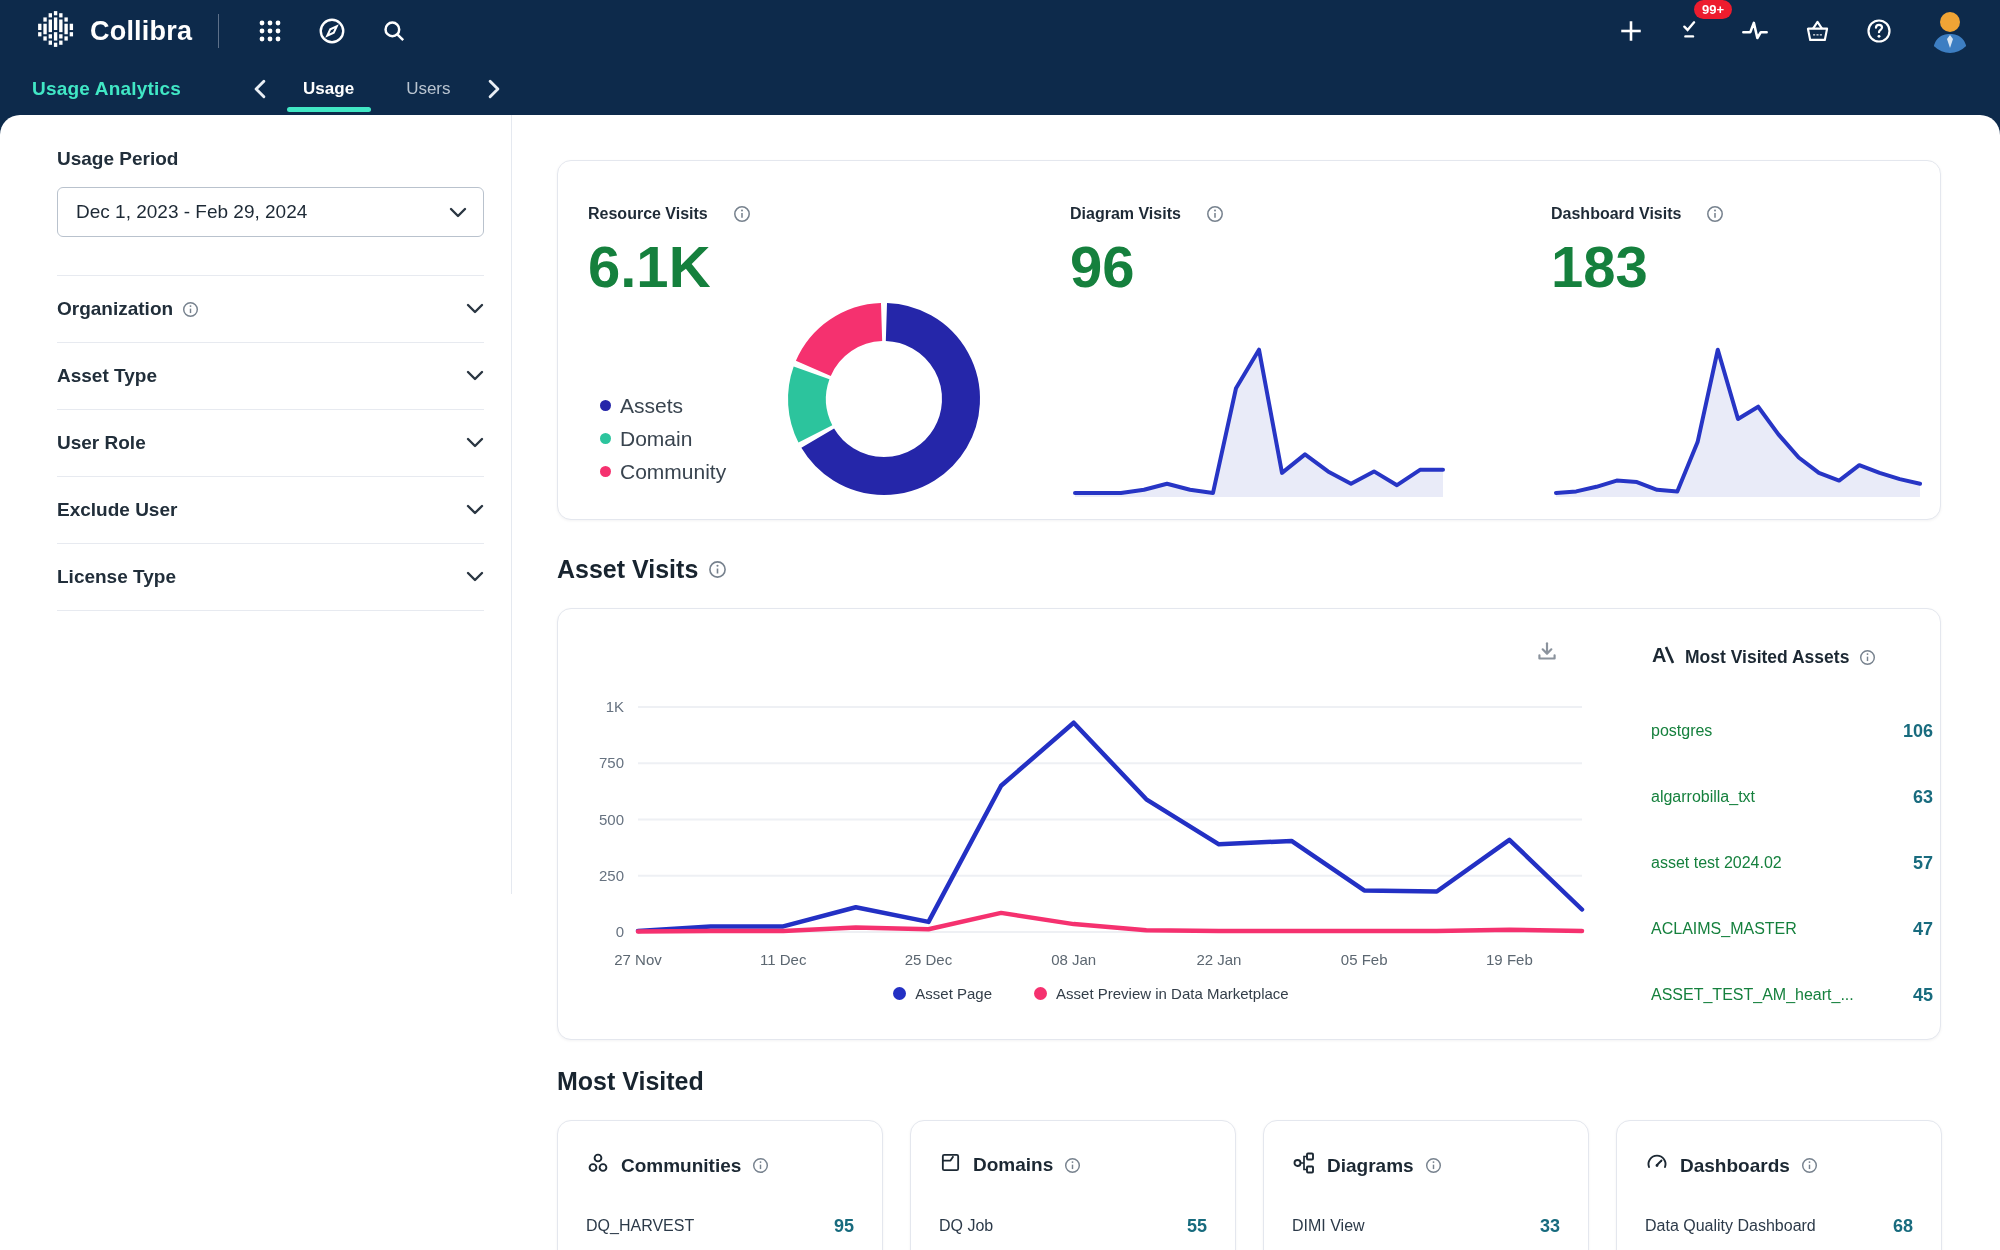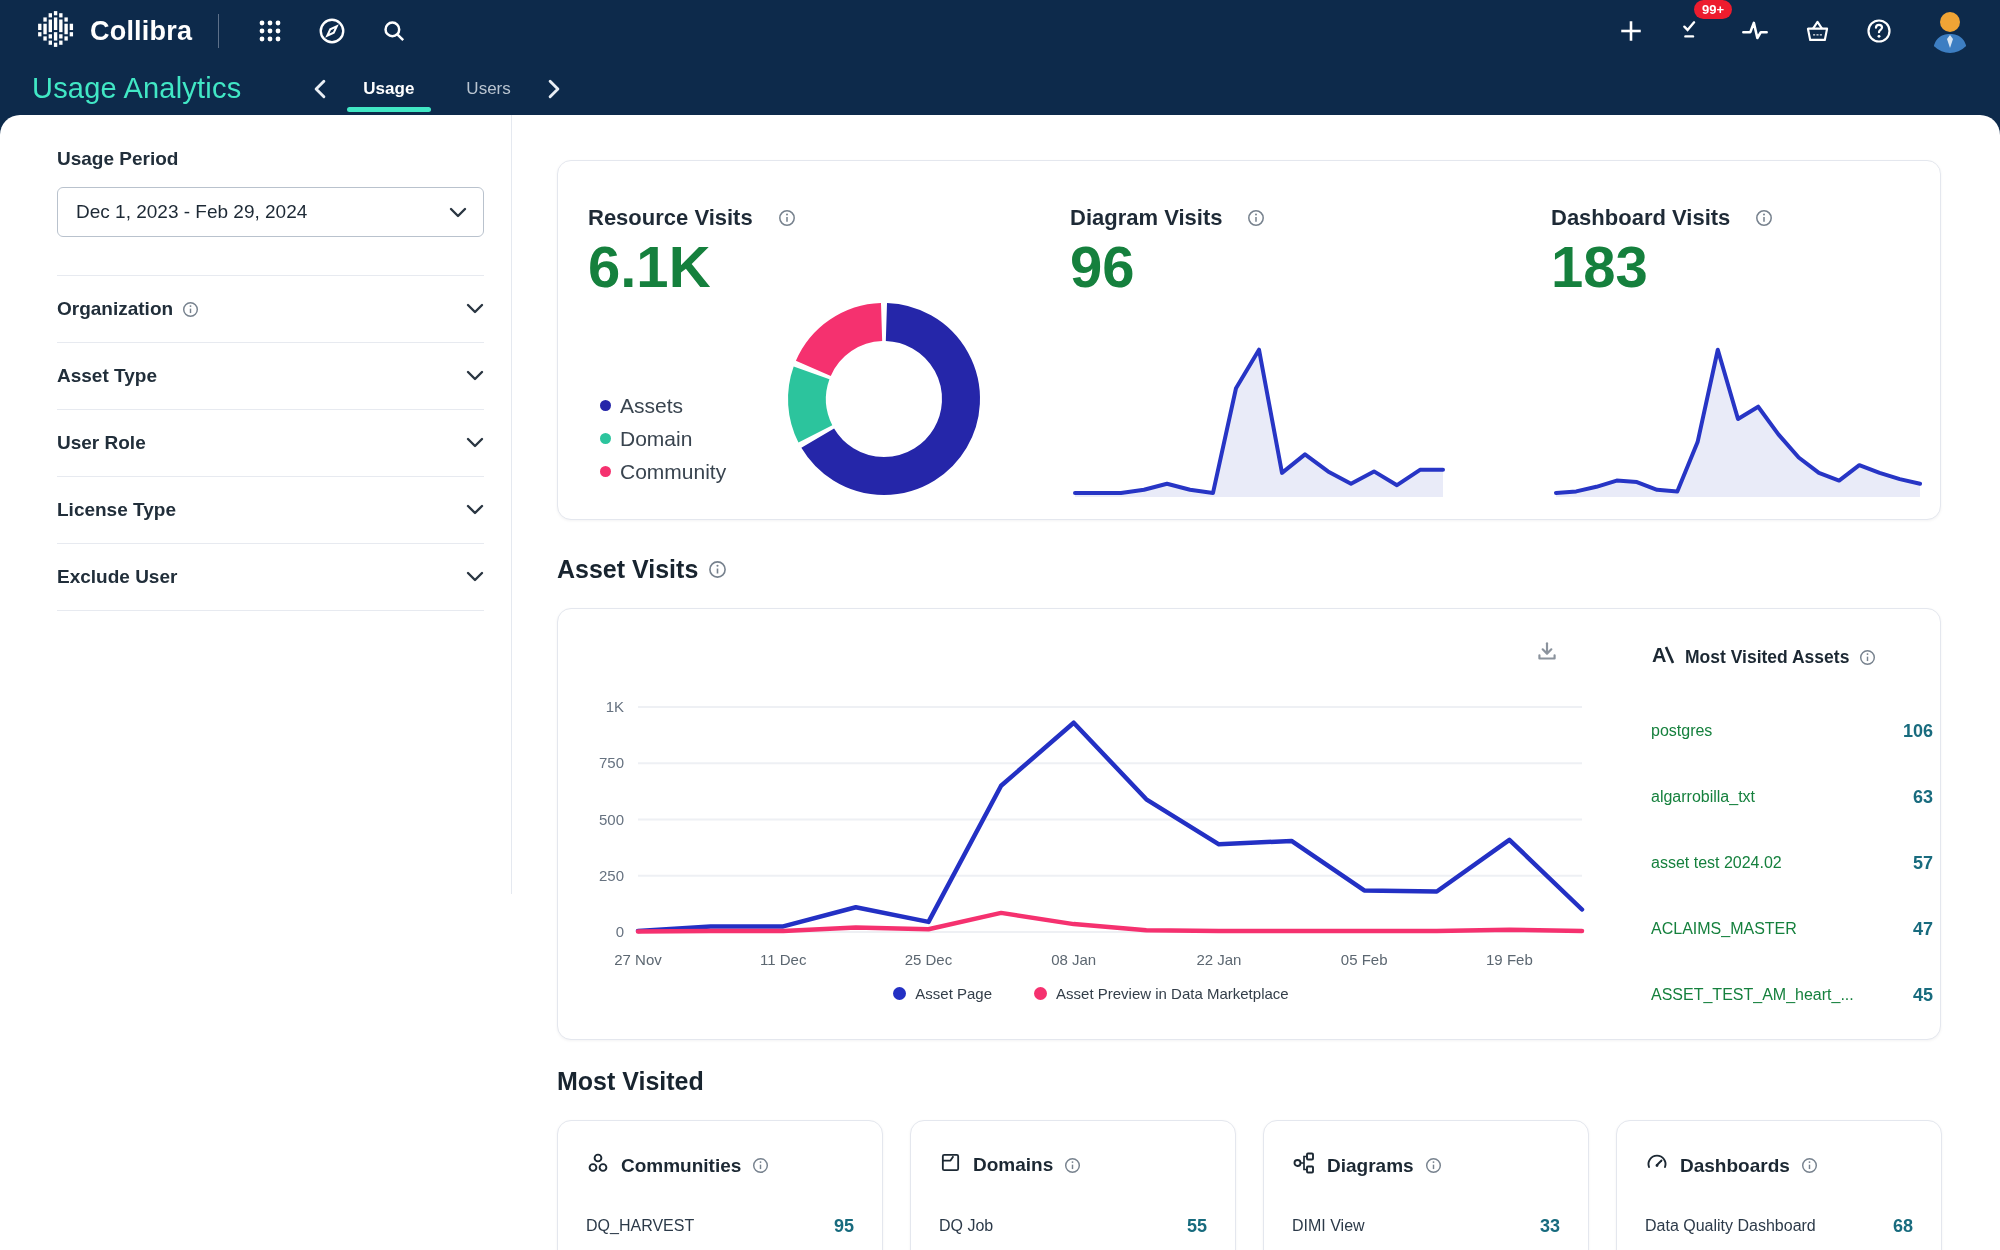--- a/index.html
+++ b/index.html
@@ -20,21 +20,21 @@
   .nav-icon { width:46px; height:46px; display:flex; align-items:center; justify-content:center;
     border-radius:8px; cursor:pointer; color:#fff; margin-right:16px; position:relative; }
   .topbar-right { margin-left:auto; display:flex; align-items:center; }
   .badge { position:absolute; top:-8px; right:-16px; background:#ed1c2e; color:#fff;
     font-size:13px; font-weight:bold; padding:2px 8px; border-radius:10px; line-height:15px; }
   .avatar { width:44px; height:44px; border-radius:50%; overflow:hidden; margin-left:10px; cursor:pointer; }
 
   
   .subbar { position:absolute; top:62px; left:0; width:100%; height:53px;
     display:flex; align-items:center; padding:0 32px; }
-  .app-title { color:#41e7c5; font-size:29px; font-weight:normal; letter-spacing:.2px; }
+  .app-title { color:#41e7c5; font-size:19px; font-weight:bold; letter-spacing:.2px; }
   .tabs { display:flex; align-items:center; margin-left:62px; }
   .tab-chevron { width:34px; height:34px; display:flex; align-items:center; justify-content:center;
     color:#e9eef4; cursor:pointer; }
   .tab { position:relative; height:53px; display:flex; align-items:center; justify-content:center;
     padding:0 26px; font-size:17px; cursor:pointer; }
   .tab.active { color:#fff; font-weight:bold; }
   .tab.inactive { color:#b9c4d0; }
   .tab.active .tab-underline { position:absolute; bottom:3px; left:50%; transform:translateX(-50%);
     width:84px; height:5px; border-radius:3px; background:#41e7c5; }
 
@@ -60,21 +60,21 @@
     align-items:center; justify-content:space-between; cursor:pointer; }
   .accordion-label { font-size:19px; font-weight:bold; color:#212e3a; display:flex; align-items:center; gap:9px; }
   .chev { color:#2a3642; }
 
   
   .card { position:absolute; background:#fff; border:1px solid #e4e7ee; border-radius:14px;
     box-shadow:0 1px 3px rgba(16,24,40,.05); }
   .stats-card { left:557px; top:45px; width:1384px; height:360px; }
   .stat-col { position:absolute; top:0; height:100%; }
   .stat-title { position:absolute; top:44px; left:0; display:flex; align-items:center; gap:25px;
-    font-size:22px; font-weight:bold; color:#1e2a36; }
+    font-size:16px; font-weight:bold; color:#1e2a36; }
   .stat-value { position:absolute; top:72px; left:0; font-size:58px; font-weight:bold; color:#15803d; }
   .donut-legend { position:absolute; left:12px; top:228px; }
   .legend-item { display:flex; align-items:center; gap:9px; height:33px; font-size:21px; color:#39444f; cursor:pointer; }
   .dot { width:11px; height:11px; border-radius:50%; flex:none; }
   .info-ic { color:#77828e; display:inline-flex; }
 
   
   .section-heading { position:absolute; left:557px; display:flex; align-items:center; gap:10px;
     font-size:25px; font-weight:bold; color:#18242f; }
   .chart-card { left:557px; top:493px; width:1384px; height:432px; }
@@ -275,29 +275,29 @@
       </div>
       <div class="accordion-row">
         <span class="accordion-label">User Role</span>
         <span class="chev">
           <svg width="18" height="12" viewBox="0 0 18 12" fill="none" stroke="currentColor" stroke-width="2.4" stroke-linecap="round" stroke-linejoin="round">
               <polyline points="2,3 9,10 16,3"></polyline>
             </svg>
         </span>
       </div>
       <div class="accordion-row">
-        <span class="accordion-label">License Type</span>
+        <span class="accordion-label">Exclude User</span>
         <span class="chev">
           <svg width="18" height="12" viewBox="0 0 18 12" fill="none" stroke="currentColor" stroke-width="2.4" stroke-linecap="round" stroke-linejoin="round">
               <polyline points="2,3 9,10 16,3"></polyline>
             </svg>
         </span>
       </div>
       <div class="accordion-row">
-        <span class="accordion-label">Exclude User</span>
+        <span class="accordion-label">License Type</span>
         <span class="chev">
           <svg width="18" height="12" viewBox="0 0 18 12" fill="none" stroke="currentColor" stroke-width="2.4" stroke-linecap="round" stroke-linejoin="round">
               <polyline points="2,3 9,10 16,3"></polyline>
             </svg>
         </span>
       </div>
     </div>
   </div>
 
   <div class="card stats-card">

